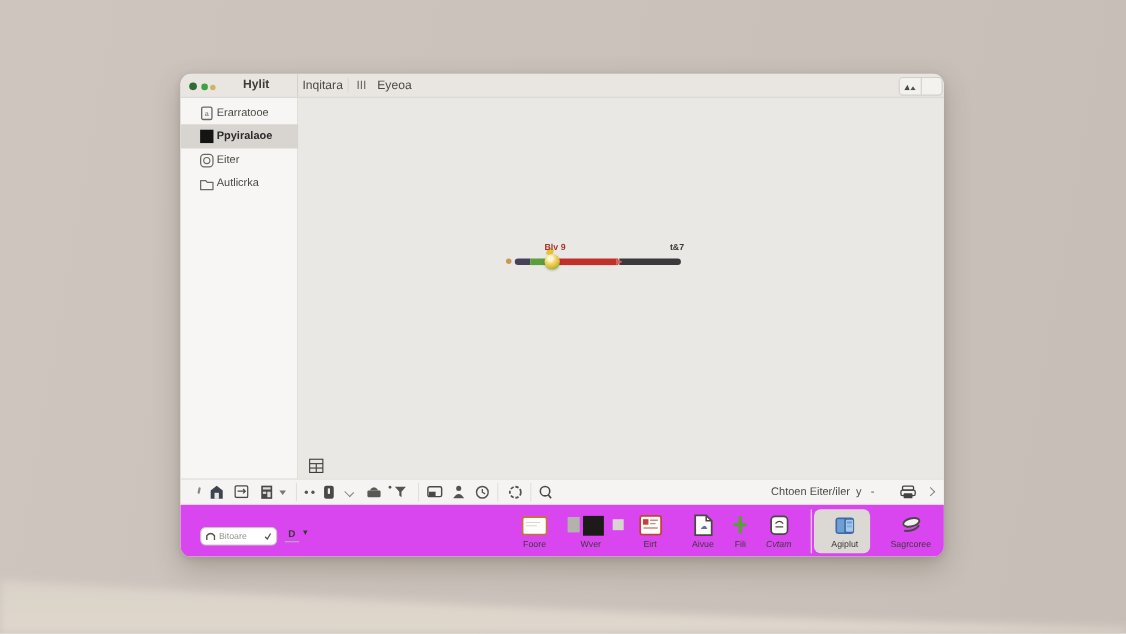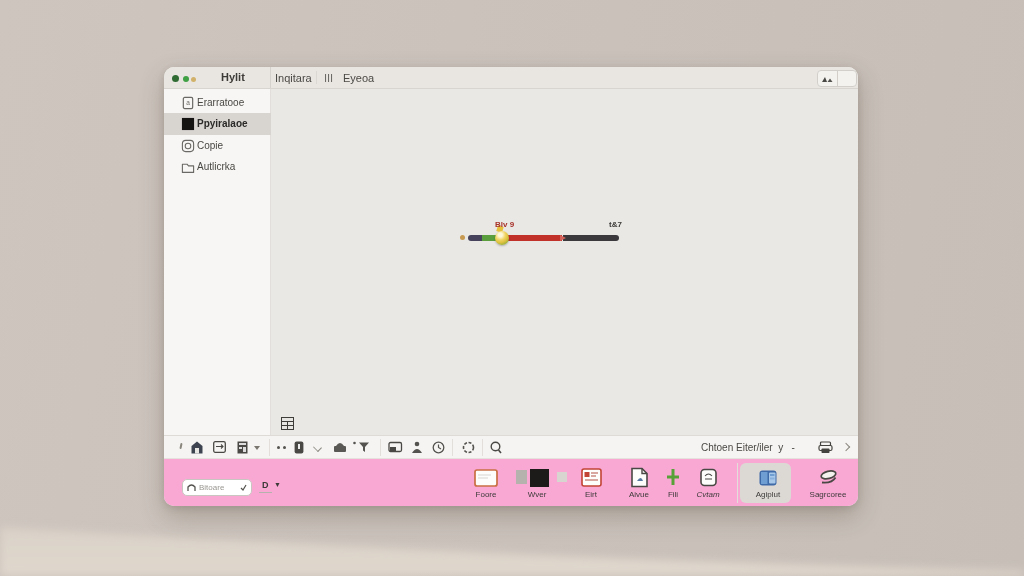--- a/index.html
+++ b/index.html
@@ -35,21 +35,21 @@
   #heading{position:absolute;left:110px;top:86px;width:213px;text-align:center;
           font-size:25px;line-height:25px;font-weight:bold;color:#3b3b3b;
           transform:scaleX(0.8);transform-origin:center;white-space:nowrap;}
   
   .seg{position:absolute;top:168px;height:6px;}
   #lab-blv{position:absolute;left:331px;top:153px;font-size:8px;font-weight:bold;color:#a8322b;}
   #lab-t87{position:absolute;left:445px;top:153px;font-size:8px;font-weight:bold;color:#3c3a38;}
   
   #row1{position:absolute;left:0;top:368px;width:694px;height:24px;background:#f6f4f2;
         border-top:1px solid #dedbd7;border-bottom:1px solid #e5e2de;box-sizing:border-box;}
-  #row2{position:absolute;left:0;top:392px;width:824px;height:47px;background:#f9a8d4;}
+  #row2{position:absolute;left:0;top:392px;width:824px;height:47px;background:#d946ef;}
   .vdiv{position:absolute;top:3px;width:1px;height:17px;background:#e2dfdb;}
   .ricon{position:absolute;top:5px;}
   #r1text{position:absolute;left:537px;top:6px;font-size:10px;color:#4a4844;}
   
   #searchbox{position:absolute;left:18px;top:20px;width:68px;height:15px;background:#fff;
         border:1px solid #c9c6c1;border-radius:5px;}
   .btnlabel{position:absolute;top:31px;font-size:8px;color:#3c3a38;white-space:nowrap;transform:translateX(-50%);}
 </style>
 </head>
 <body>
@@ -101,21 +101,21 @@
       <svg class="sicon" viewBox="0 0 15 15">
           <rect x="1" y="1" width="13" height="13" fill="#151413"></rect>
         </svg>
       <div class="slabel" style="color:#2b2a28;font-weight:bold;">Ppyiralaoe</div>
     </div>
     <div class="srow" style="top:46px;">
       <svg class="sicon" viewBox="0 0 15 15">
           <rect x="1.5" y="1.5" width="12" height="12" rx="3.5" fill="none" stroke="#6b6965" stroke-width="1.2"></rect>
           <circle cx="7.5" cy="7.5" r="3" fill="none" stroke="#6b6965" stroke-width="1.1"></circle>
         </svg>
-      <div class="slabel">Copie</div>
+      <div class="slabel">Eiter</div>
     </div>
     <div class="srow" style="top:67px;text-decoration:underline;">
       <svg class="sicon" viewBox="0 0 15 15">
           <path d="M1.5 4.5 h5 l1.5 1.8 h5.5 v7 h-12 z" fill="none" stroke="#6b6965" stroke-width="1.2" stroke-linejoin="round"></path>
         </svg>
       <div class="slabel">Autlicrka</div>
     </div>
   </div>
 
   <div id="content"></div>

